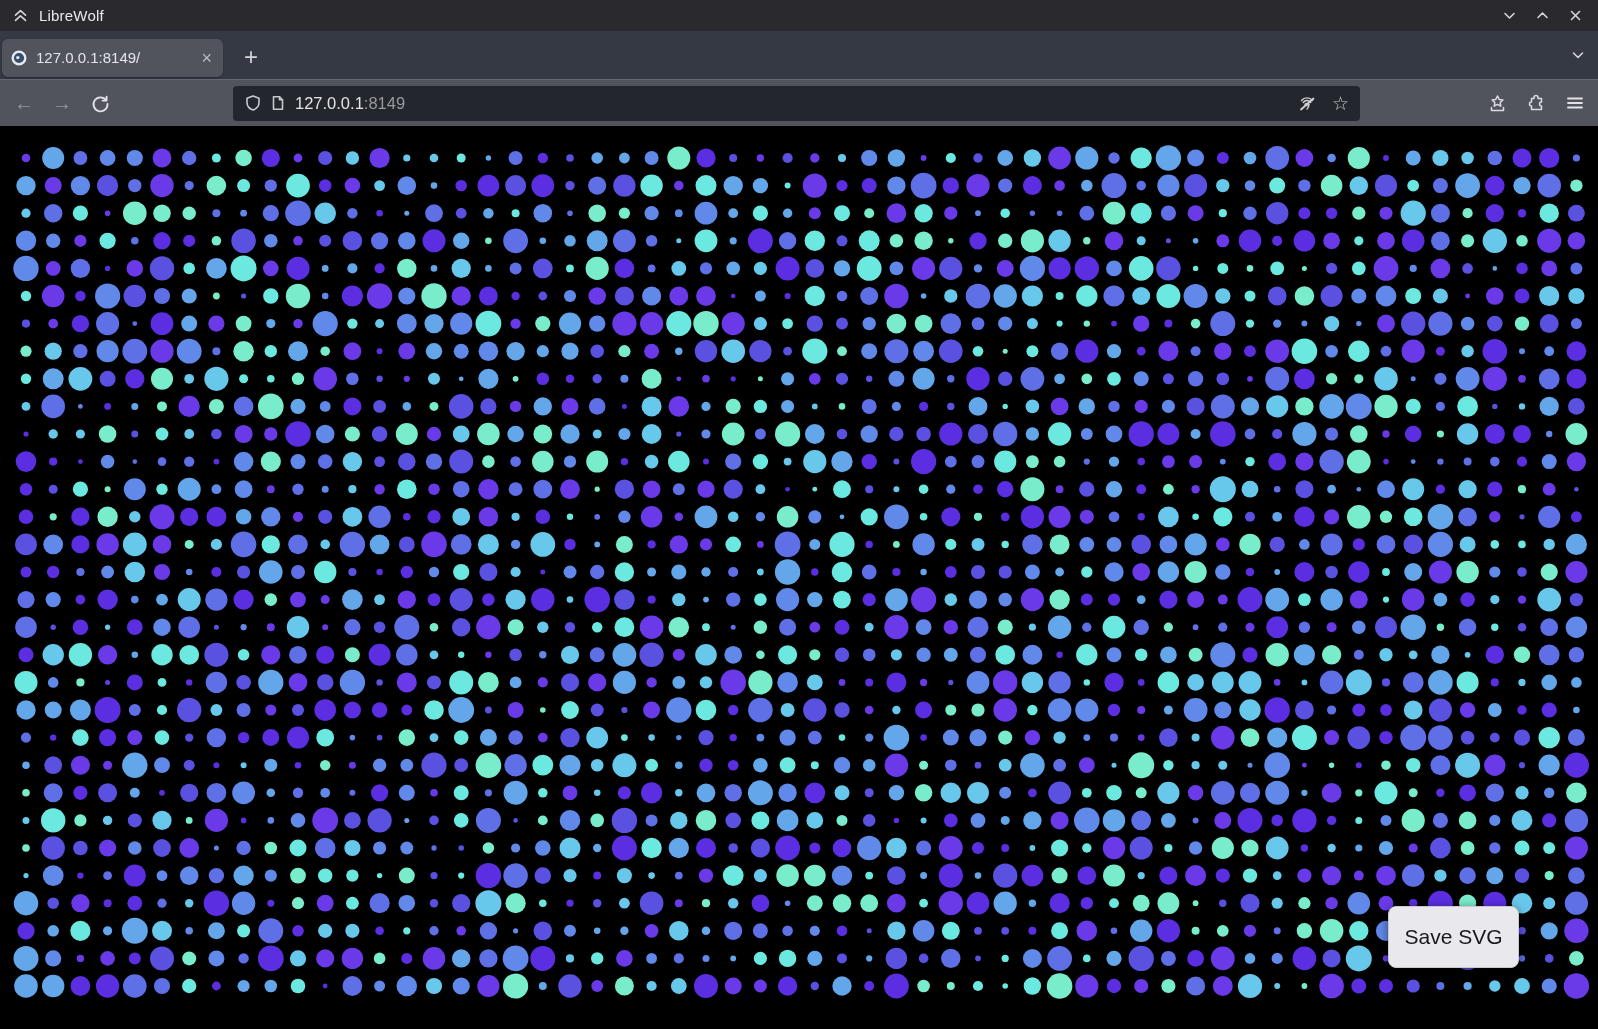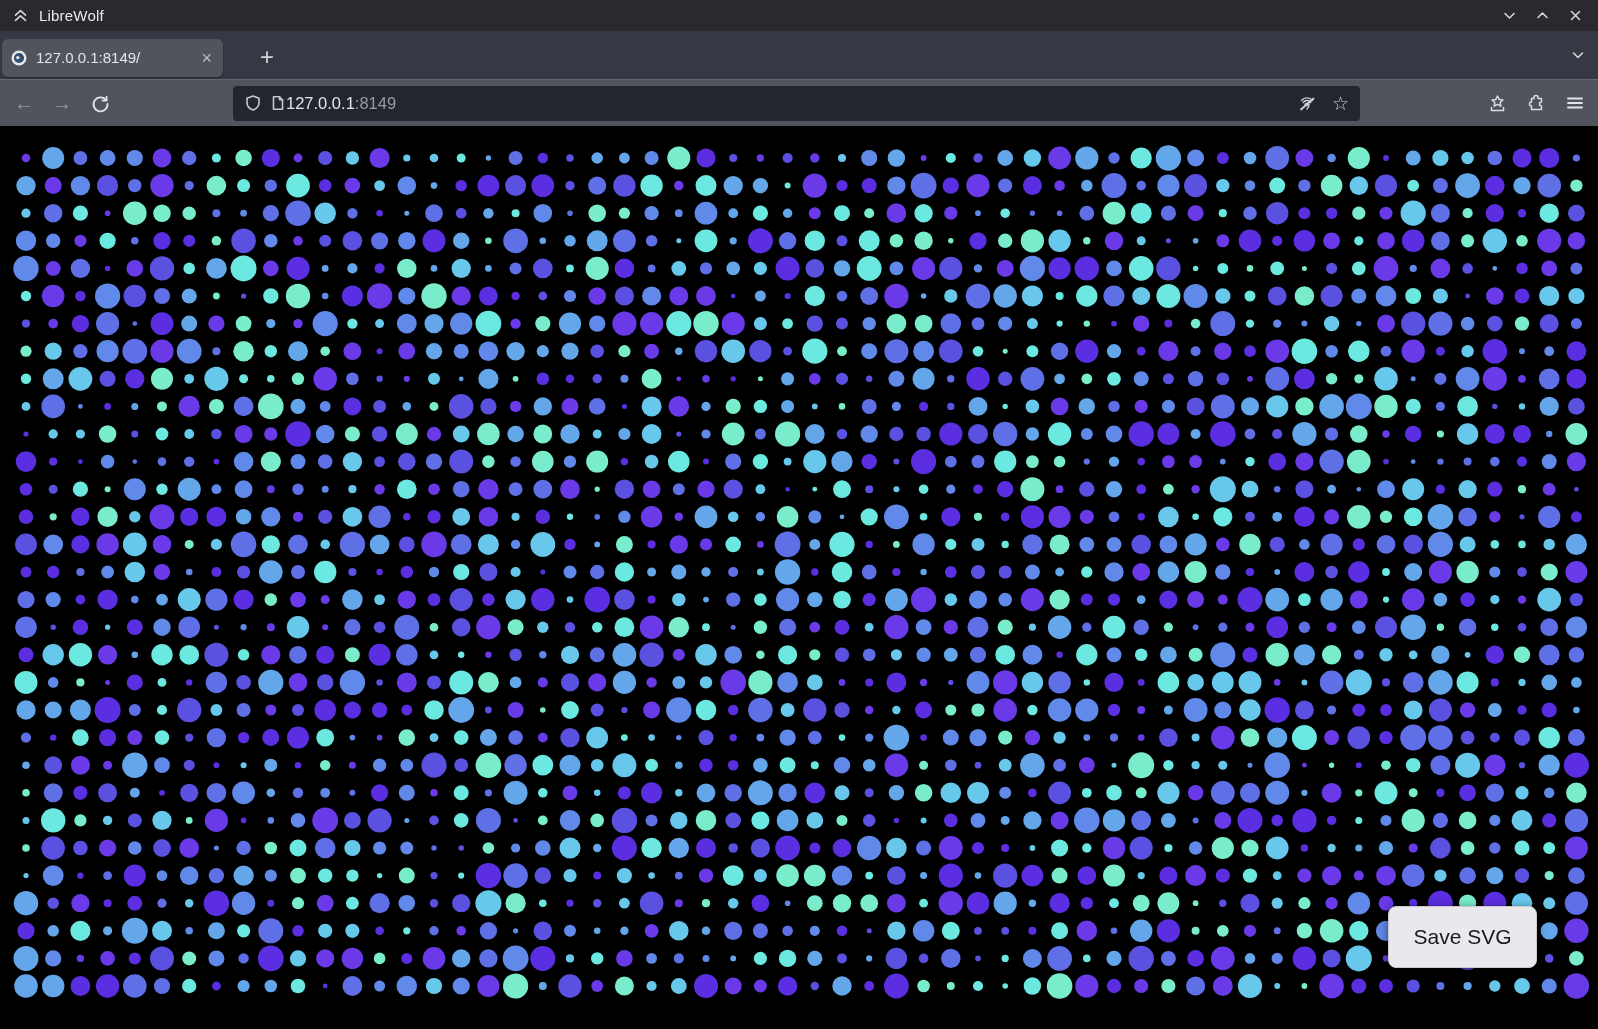--- a/index.html
+++ b/index.html
@@ -10,52 +10,52 @@
   .titlebar{height:31px;background:#2a292e;display:flex;align-items:center;
     padding:0 14px 0 12px;color:#e9e9ec;}
   .titlebar .collapse{display:flex;align-items:center;margin-right:10px;}
   .titlebar .wtitle{font-size:15px;letter-spacing:.2px;}
   .win-controls{margin-left:auto;display:flex;align-items:center;gap:15px;}
   .win-btn{width:18px;height:18px;display:flex;align-items:center;justify-content:center;
     background:none;border:none;padding:0;cursor:default;}
 
   
   .tabbar{height:48px;background:#353943;display:flex;align-items:center;position:relative;}
-  .tab{width:221px;height:38px;margin:5px 16px 0 2px;background:#51545d;border-radius:6px;
+  .tab{width:221px;height:38px;margin:5px 0 0 2px;background:#51545d;border-radius:6px;
     display:flex;align-items:center;padding:0 9px;color:#e4e4e8;box-shadow:0 1px 2px rgba(0,0,0,.3);}
   .tab .favicon{margin-right:9px;display:flex;}
   .tab .tab-label{font-size:15px;white-space:nowrap;overflow:hidden;flex:1;}
   .tab .tab-close{background:none;border:none;color:#bdbdc4;font-size:18px;line-height:1;
     padding:0 2px;margin-left:4px;}
   .newtab-btn{background:none;border:none;color:#d4d4d9;font-size:24px;font-weight:300;
     margin-left:15px;margin-top:4px;line-height:1;padding:2px 6px;}
   .tab-overflow{position:absolute;right:12px;top:16px;background:none;border:none;padding:0;}
 
   
   .toolbar{height:47px;background:#51545d;border-top:1px solid #636872;
     display:flex;align-items:center;}
   .nav-group{display:flex;align-items:center;gap:10px;padding-left:10px;width:223px;}
   .nav-btn{width:28px;height:28px;background:none;border:none;display:flex;
     align-items:center;justify-content:center;font-size:20px;padding:0;}
   .nav-btn.dim{color:#97979f;}
   .urlbar{width:1127px;height:35px;margin-left:10px;background:#23262d;border-radius:4px;
     display:flex;align-items:center;padding:0 11px;color:#c9c9cf;}
   .urlbar .sep{width:8px;}
-  .url-text{font-size:16.5px;color:#e4e4e8;}
+  .url-text{font-size:16.5px;margin-left:9px;color:#e4e4e8;}
   .url-text .port{color:#9a9aa1;}
   .url-actions{margin-left:auto;display:flex;align-items:center;gap:15px;}
   .icon-btn{background:none;border:none;padding:0;display:flex;align-items:center;
     justify-content:center;color:#cfcfd4;}
   .star-glyph{font-size:19px;color:#cfcfd4;line-height:1;}
   .tb-right{margin-left:auto;display:flex;align-items:center;gap:18px;padding-right:13px;}
 
   
   .content{position:relative;width:1598px;height:898px;background:#000;}
   .content svg.dotfield{display:block;width:1598px;height:898px;}
-  .save-btn{position:absolute;left:1388px;top:780px;width:149px;height:62px;
+  .save-btn{position:absolute;left:1388px;top:780px;width:131px;height:62px;
     background:#e9e9ed;color:#19191d;font-size:21px;font-family:"Liberation Sans",sans-serif;
     border:1px solid #c9c9ce;border-radius:8px;box-shadow:0 2px 10px rgba(0,0,0,.5);}
 
   svg.ic{stroke:#d6d6da;stroke-width:1.6;fill:none;stroke-linecap:round;stroke-linejoin:round;}
 </style>
 </head>
 <body>
 
 <div class="titlebar">
   <span class="collapse">

